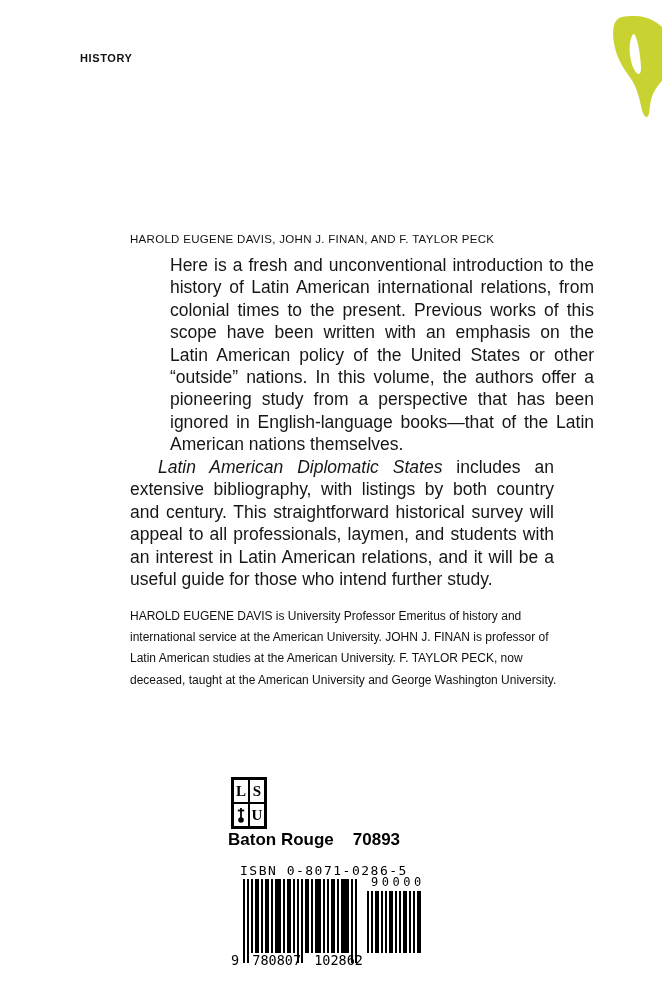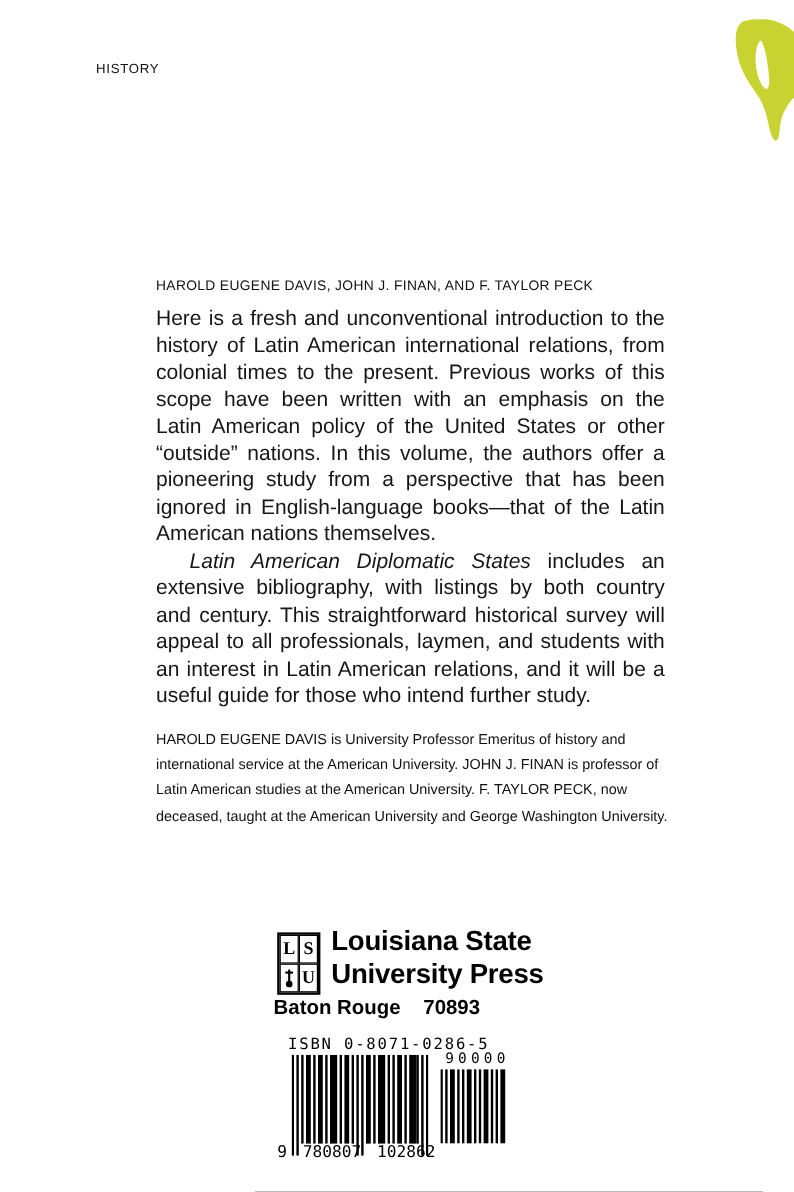--- a/index.html
+++ b/index.html
@@ -8,41 +8,41 @@
     width:662px;height:993px;
     background:#ffffff;
     overflow:hidden;
     font-family:"Liberation Sans", sans-serif;
     color:#161616;
     margin:0 auto;
   }
   .swoosh{position:absolute;left:585px;top:5px;width:77px;height:140px;}
   .category{
     position:absolute;left:80px;top:52px;
-    font-size:11px;font-weight:400;letter-spacing:0.6px;color:#111;
+    font-size:11px;font-weight:700;letter-spacing:0.6px;color:#111;
   }
   .title{
     position:absolute;left:169px;top:80px;
     font-size:29px;font-weight:700;line-height:33px;
     color:#d0d145;letter-spacing:-0.2px;
   }
   .subtitle{
     position:absolute;left:170px;top:155px;
     font-size:20px;font-style:italic;font-weight:400;
     color:#d0d145;letter-spacing:0.4px;
   }
   .authors{
     position:absolute;left:130px;top:220px;
     font-size:11.5px;font-weight:400;letter-spacing:0.3px;color:#111;margin-top:13px;
   }
   .desc{
     position:absolute;left:130px;width:424px;margin:0;
     font-size:17.5px;line-height:22.4px;text-align:justify;color:#161616;
   }
-  .p1{top:254px;}
+  .p1{top:254px;margin-left:40px;}
   .p2{top:456px;text-indent:28px;}
   .p2 em{font-style:italic;}
   .bio{
     position:absolute;left:130px;top:606px;width:440px;margin:0;
     font-size:12px;line-height:21.2px;color:#101010;
   }
   
   .lsu-logo{
     position:absolute;left:231px;top:777px;
     width:36px;height:52px;
@@ -113,24 +113,20 @@
     <div class="lsu-cell">
       <svg width="10" height="17" viewBox="0 0 10 17" aria-hidden="true">
         <rect x="4.1" y="1" width="1.8" height="10.5" fill="#000"></rect>
         <rect x="1.8" y="2.6" width="6.4" height="1.8" fill="#000"></rect>
         <circle cx="5" cy="13" r="2.8" fill="#000"></circle>
       </svg>
     </div>
     <div class="lsu-cell">U</div>
   </div>
 
-  <div class="pub-name">
-    <div>Louisiana State</div>
-    <div>University Press</div>
-  </div>
 
   <div class="pub-loc">
     <span>Baton Rouge</span><span class="zip">70893</span>
   </div>
 
   <div class="isbn">ISBN 0-8071-0286-5</div>
 
   <svg class="ean" width="114" height="88" viewBox="0 0 114 88" aria-hidden="true">
     <g fill="#000">
 

